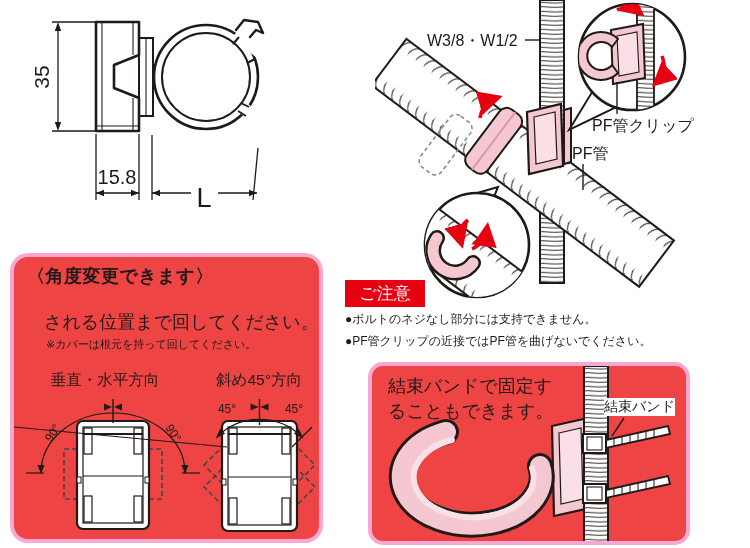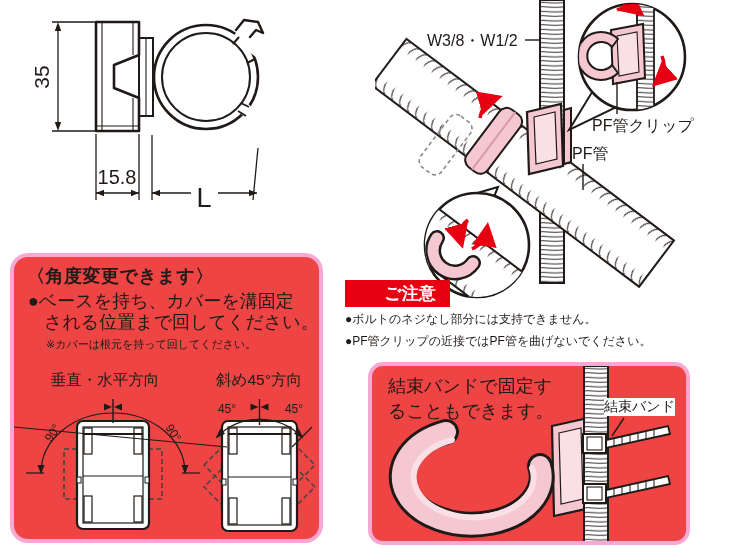--- a/index.html
+++ b/index.html
@@ -5,22 +5,22 @@
   html,body{margin:0;padding:0;background:#fff;}
   .canvas{position:relative;width:750px;height:548px;background:#ffffff;overflow:hidden;
           font-family:"Liberation Sans","DejaVu Sans",sans-serif;color:#1f1a17;}
   .abs{position:absolute;}
   svg{display:block;}
   svg text{font-family:"Liberation Sans","DejaVu Sans",sans-serif;fill:#1f1a17;}
   .roundbox{box-sizing:border-box;border:4px solid #f9a8d4;border-radius:18px;background:#ef4444;}
   .angle-title{font-size:18px;font-weight:bold;letter-spacing:.5px;}
   .angle-line{font-size:18px;}
   .angle-note{font-size:11px;margin-left:12px;}
-  .caution-badge{background:#e60012;color:#fff;font-weight:bold;font-size:17px;
-                 width:80px;height:27px;line-height:27px;text-align:center;padding-left:25px;}
+  .caution-badge{background:#e60012;color:#fff;font-weight:normal;font-size:17px;
+                 width:80px;height:27px;line-height:27px;text-align:center;}
   .caution-item{font-size:12px;white-space:nowrap;}
   .band-msg{font-size:18px;line-height:25px;white-space:nowrap;}
   .band-label{font-size:14px;white-space:nowrap;}
   .ln{stroke:#1f1a17;fill:none;}
 </style>
 </head>
 <body>
 
 <div class="canvas">
 
@@ -145,21 +145,20 @@
 
     <line x1="150" y1="40" x2="166" y2="40" stroke="#1f1a17" stroke-width="1.4"></line>
     <text x="52" y="46" font-size="16">W3/8・W1/2</text>
     <text x="217" y="131" font-size="16">PF管クリップ</text>
     <line x1="208" y1="164" x2="208" y2="190" stroke="#1f1a17" stroke-width="1.4"></line>
     <text x="197" y="159" font-size="16">PF管</text>
   </svg>
 
   <div class="abs roundbox" style="left:10px;top:253px;width:313px;height:290px;">
     <div class="abs angle-title" style="left:13px;top:7px;">〈角度変更できます〉</div>
-    <div class="abs angle-line" style="left:14px;top:32px;">●ベースを持ち、カバーを溝固定</div>
     <div class="abs angle-line" style="left:30px;top:53px;">される位置まで回してください。</div>
     <div class="abs angle-note" style="left:20px;top:80px;">※カバーは根元を持って回してください。</div>
 
     <svg class="abs" style="left:0;top:100px" width="307" height="184" viewBox="0 0 307 184">
       <text x="91" y="28" text-anchor="middle" font-size="15.5">垂直・水平方向</text>
       <text x="245" y="28" text-anchor="middle" font-size="15.5">斜め45°方向</text>
 
       <g>
         <rect x="50" y="92" width="14" height="50" fill="none" stroke="#444" stroke-width="1.6" stroke-dasharray="5,3"></rect>
         <rect x="134" y="92" width="14" height="50" fill="none" stroke="#444" stroke-width="1.6" stroke-dasharray="5,3"></rect>

